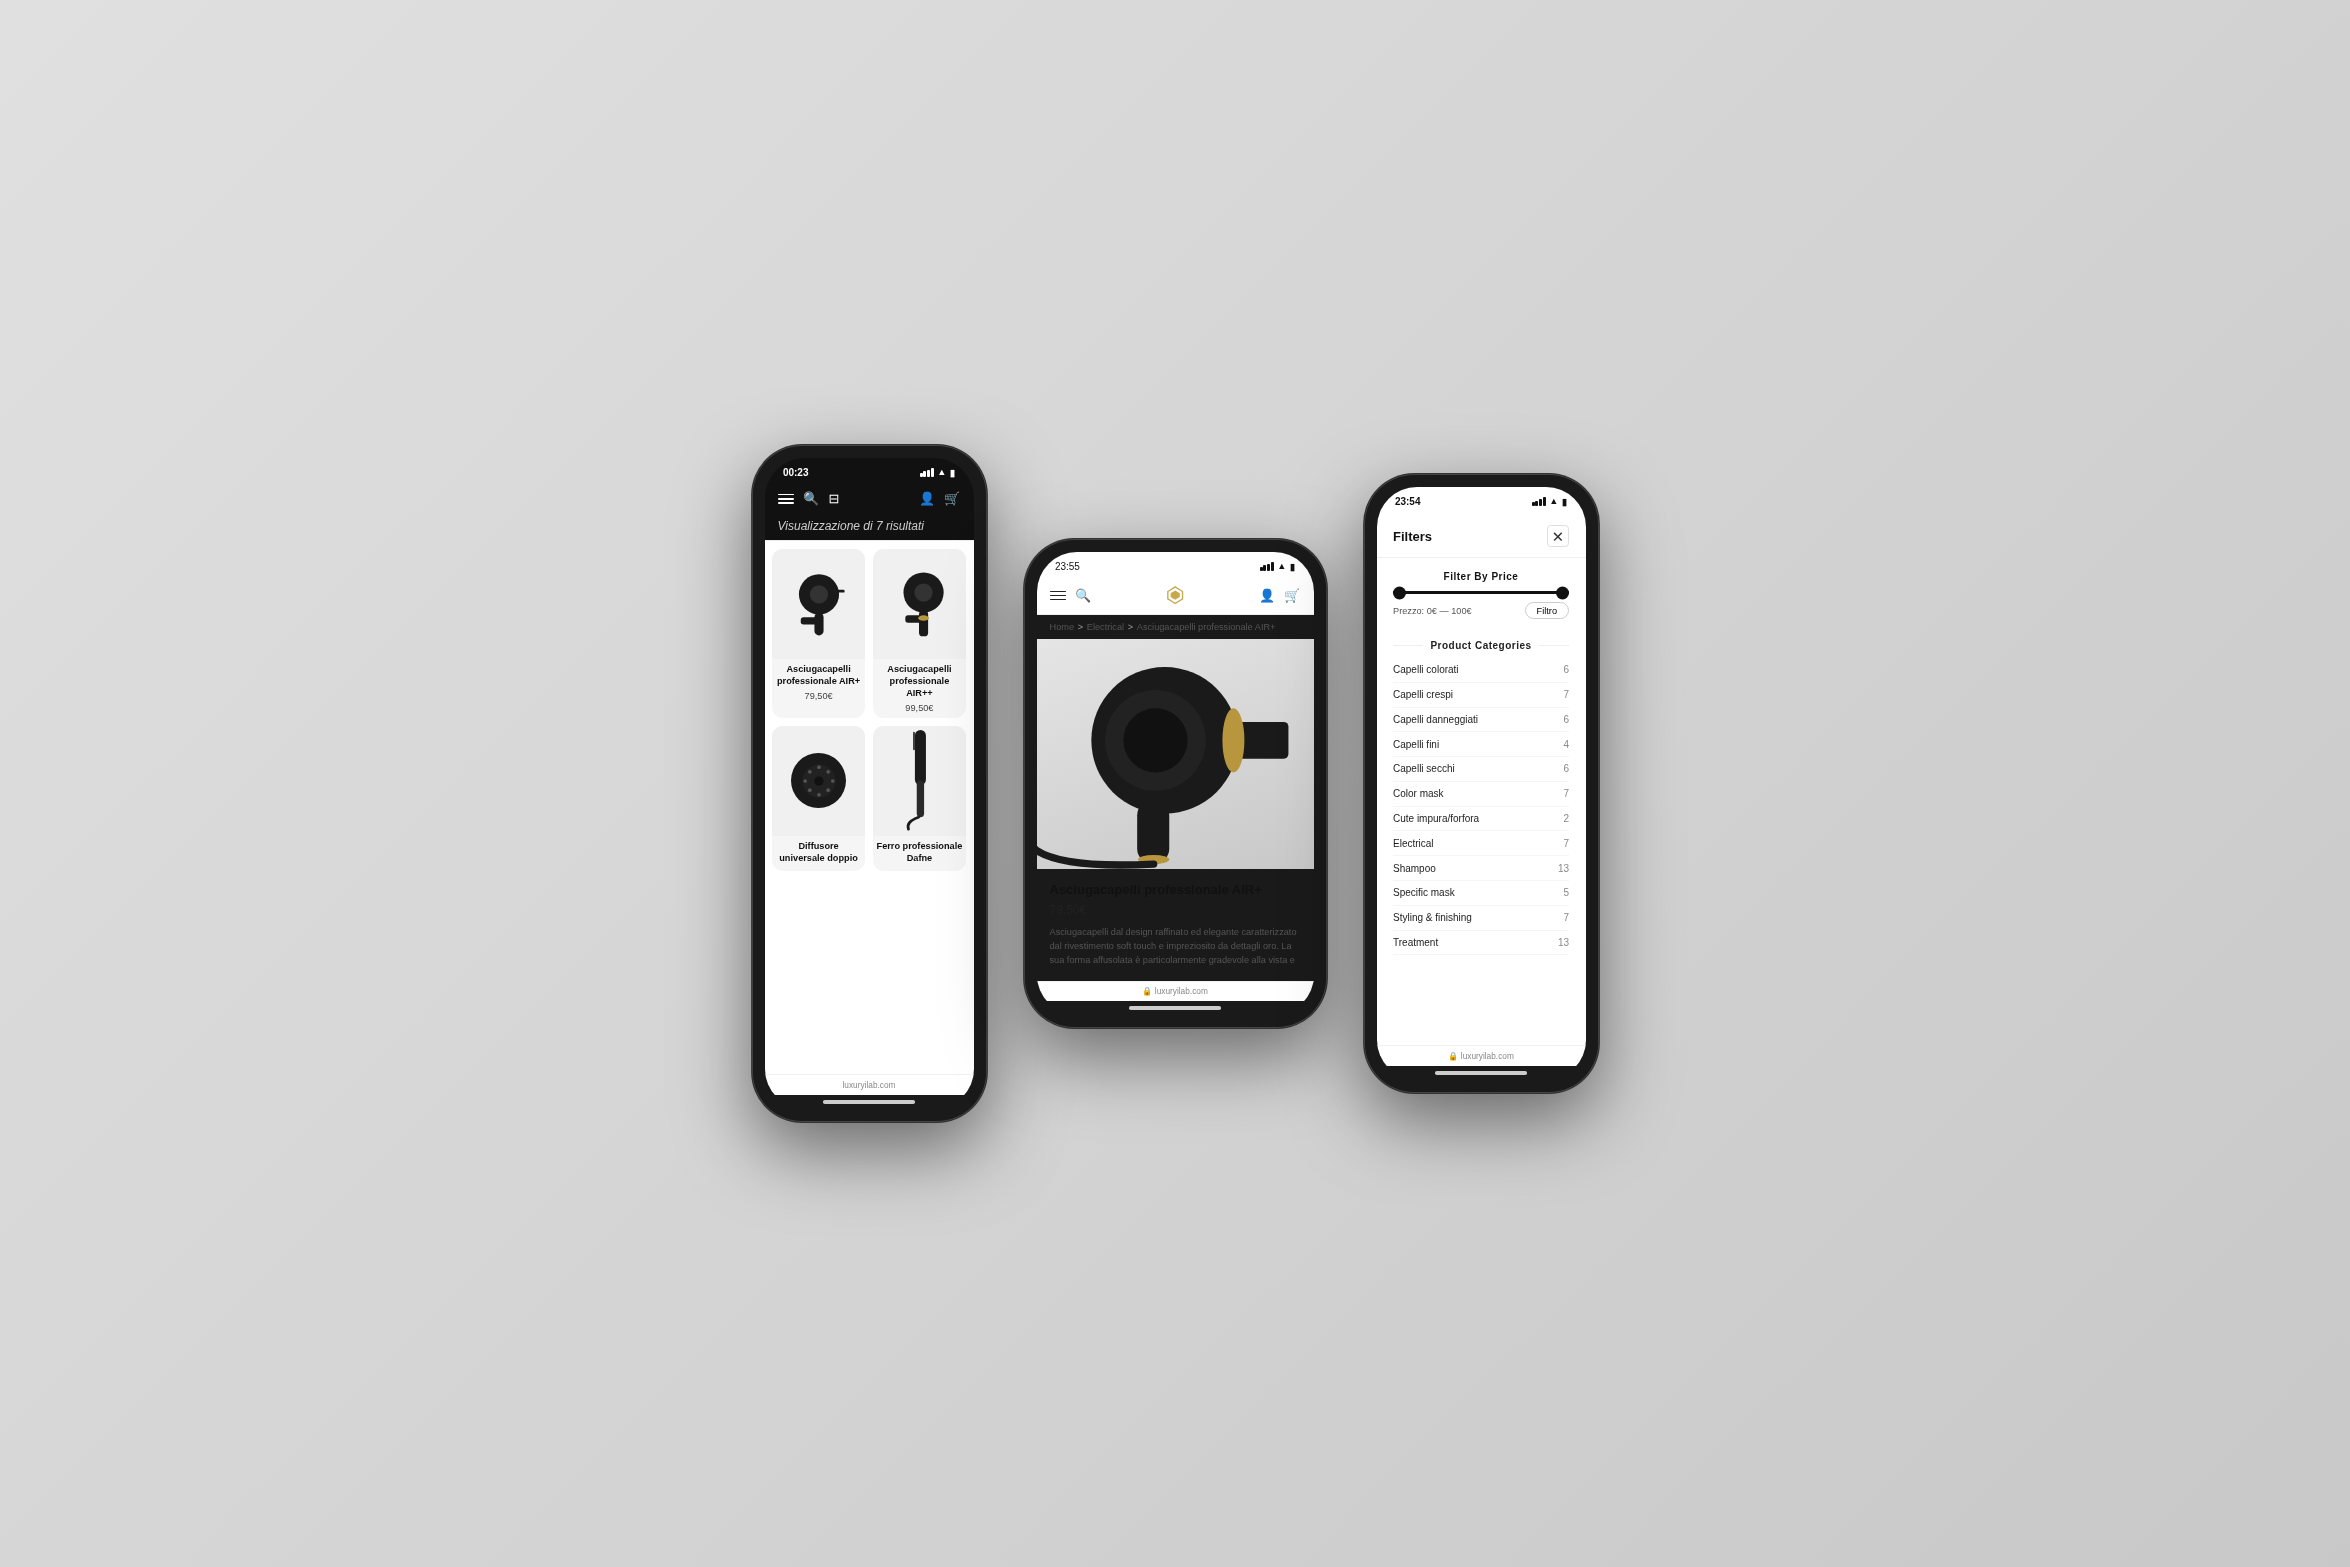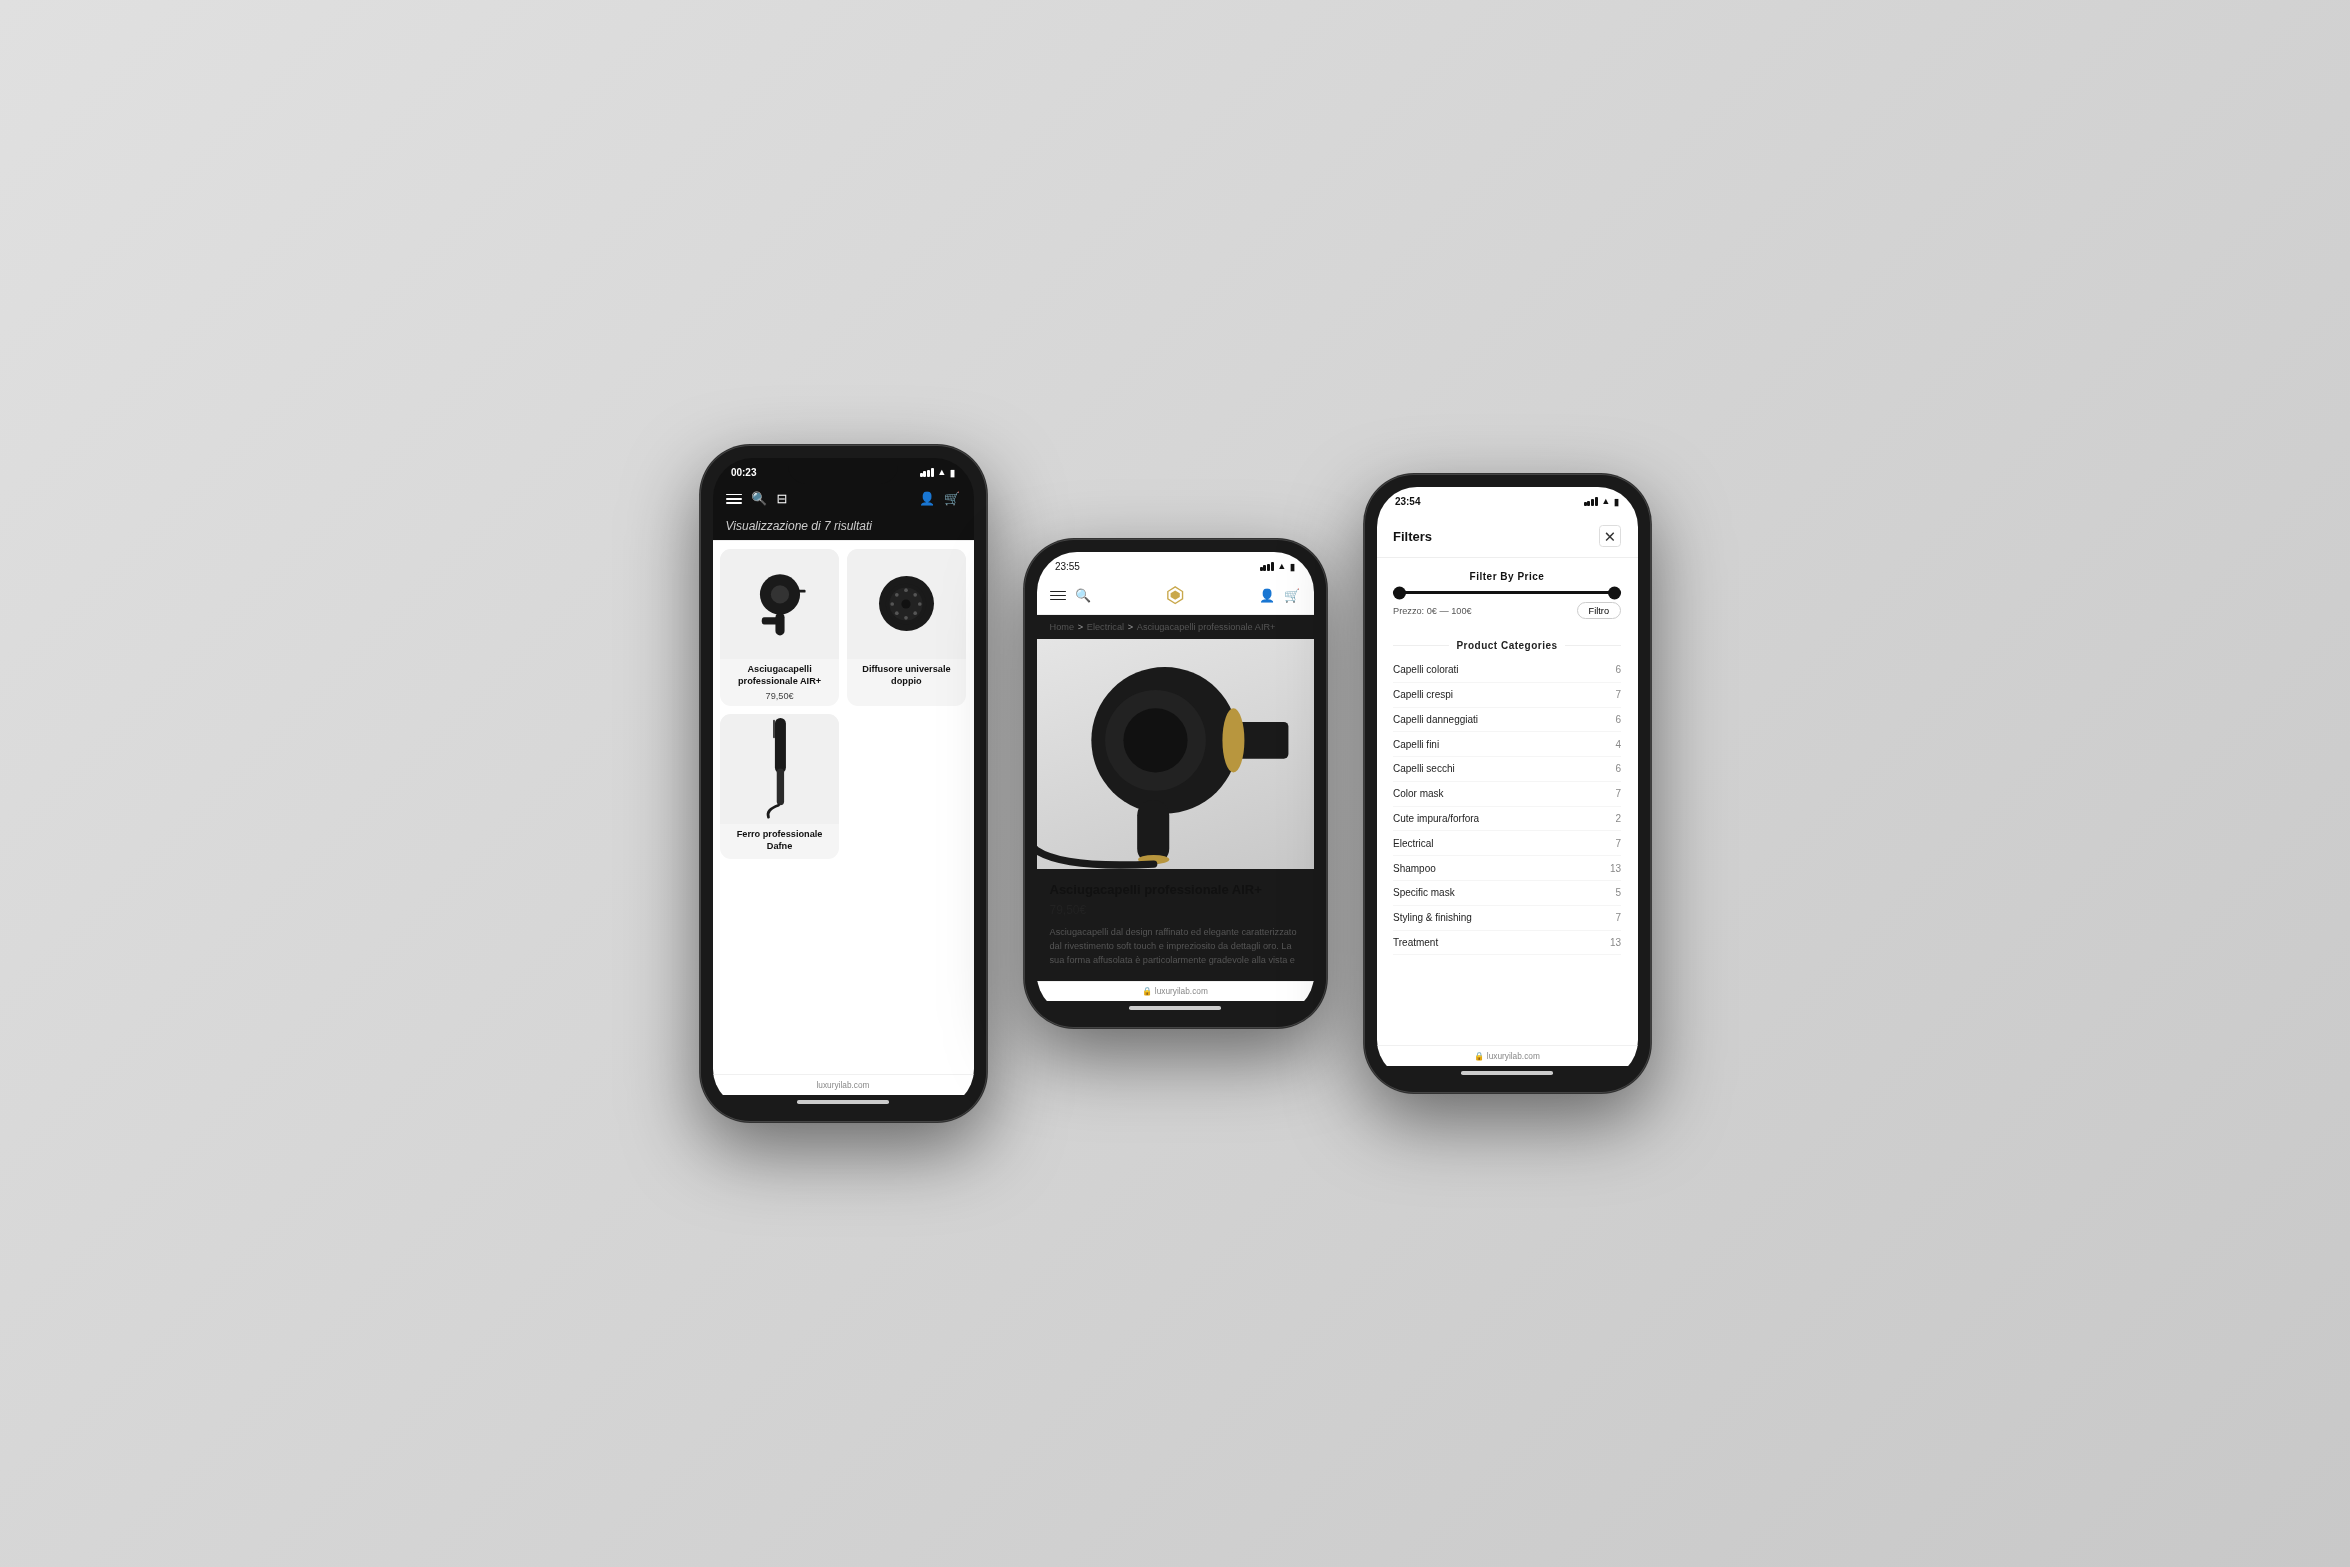--- a/index.html
+++ b/index.html
@@ -23,21 +23,21 @@
     
     .phone {
       background: #1a1a1a;
       border-radius: 50px;
       padding: 13px;
       box-shadow:
         0 0 0 0.9px #333,
         0 27.5px 73px rgba(0,0,0,0.5),
         inset 0 0 0 0.9px #444;
       position: relative;
-      width: 287px;
+      width: 235px;
     }
 
     
     .status-bar {
       background: #fff;
       display: flex;
       justify-content: space-between;
       align-items: center;
       padding: 9.2px 18.4px 5.5px;
       font-size: 10px;
@@ -453,20 +453,35 @@
                 <circle cx="35" cy="30" r="10" fill="#333"></circle>
                 <rect x="55" y="25" width="8" height="3" rx="1" fill="#1a1a1a"></rect>
               </svg>
             </div>
             <div class="product-info">
               <div class="product-name">Asciugacapelli professionale AIR+</div>
               <div class="product-price">79,50€</div>
             </div>
           </div>
 
+          <div class="product-card">
+            <div class="product-img-area">
+              <svg class="hairdryer-icon" viewBox="0 0 70 80">
+                <ellipse cx="40" cy="28" rx="22" ry="22" fill="#1a1a1a"></ellipse>
+                <rect x="35" y="48" width="10" height="28" rx="4" fill="#1a1a1a"></rect>
+                <rect x="20" y="53" width="18" height="8" rx="3" fill="#1a1a1a"></rect>
+                <circle cx="40" cy="28" r="10" fill="#333"></circle>
+                <ellipse cx="40" cy="56" rx="6" ry="3" fill="#b8963e"></ellipse>
+              </svg>
+            </div>
+            <div class="product-info">
+              <div class="product-name">Asciugacapelli professionale AIR++</div>
+              <div class="product-price">99,50€</div>
+            </div>
+          </div>
 
           <div class="product-card">
             <div class="product-img-area">
               <div class="diffuser-circle">
                 <svg width="46" height="46" viewBox="0 0 50 50">
                   <circle cx="25" cy="25" r="22" fill="#1a1a1a"></circle>
                   <circle cx="25" cy="25" r="18" fill="#222"></circle>
                   <circle cx="25" cy="25" r="5" fill="#111"></circle>
 
                   <circle cx="15" cy="15" r="2" fill="#555"></circle>

